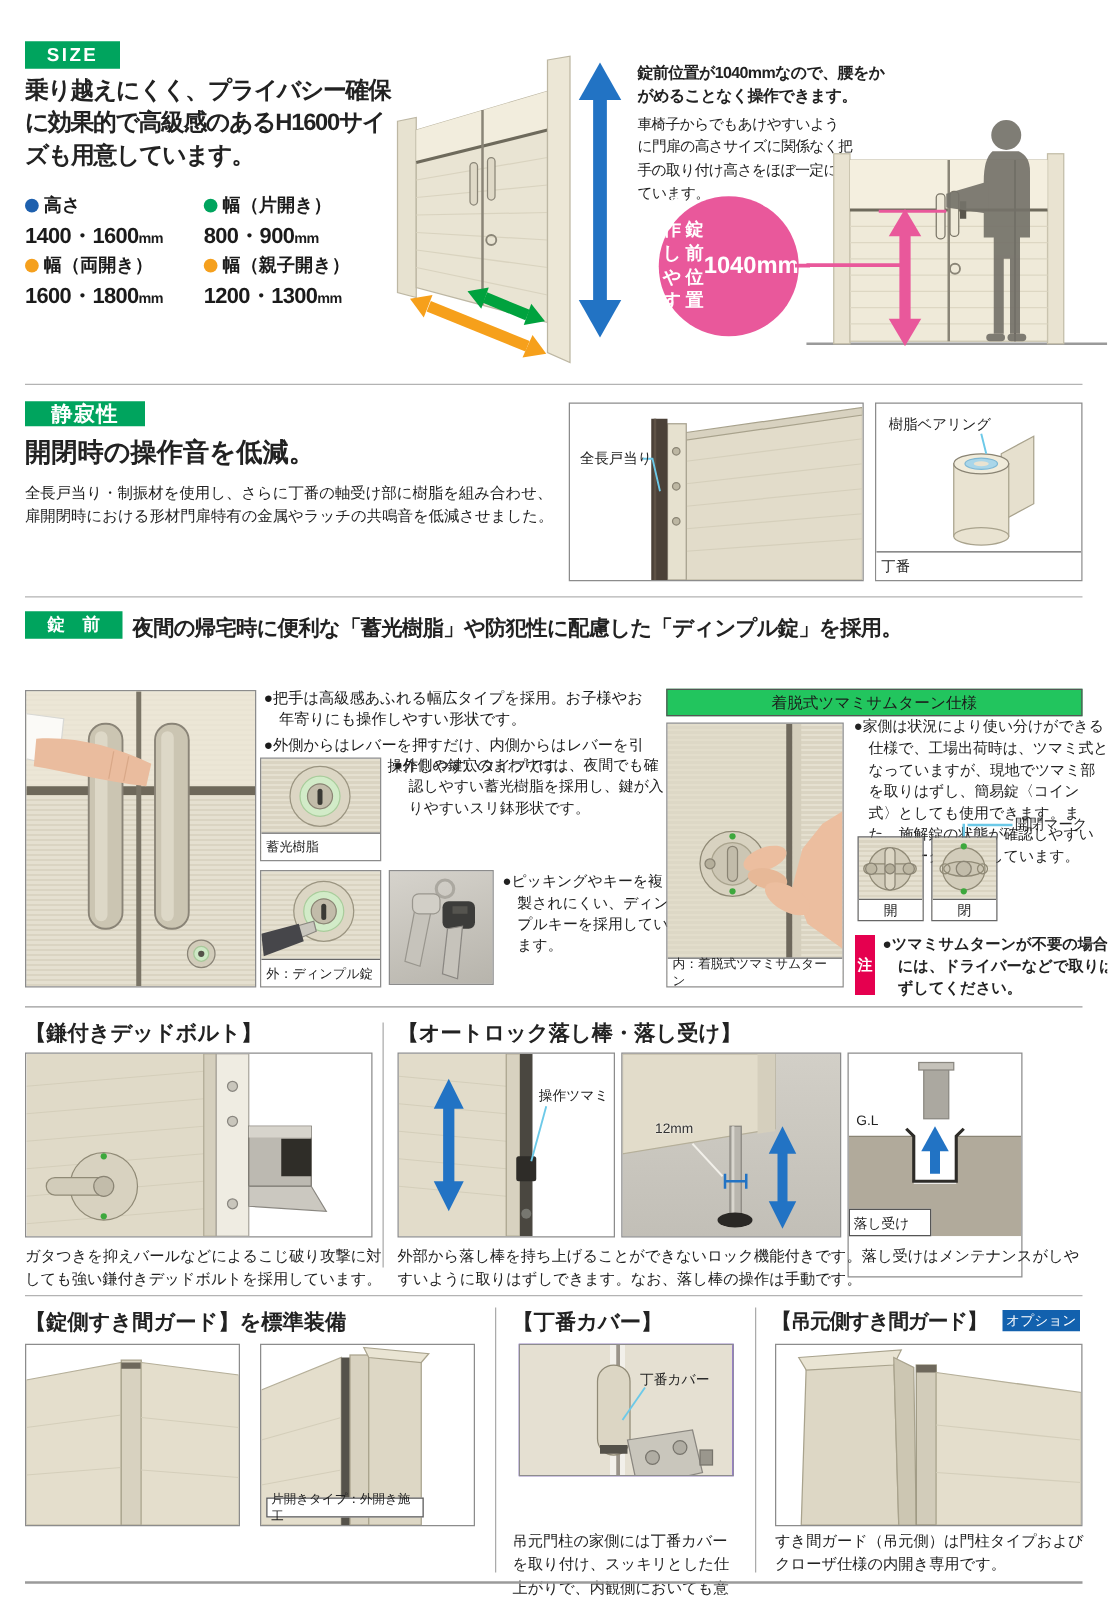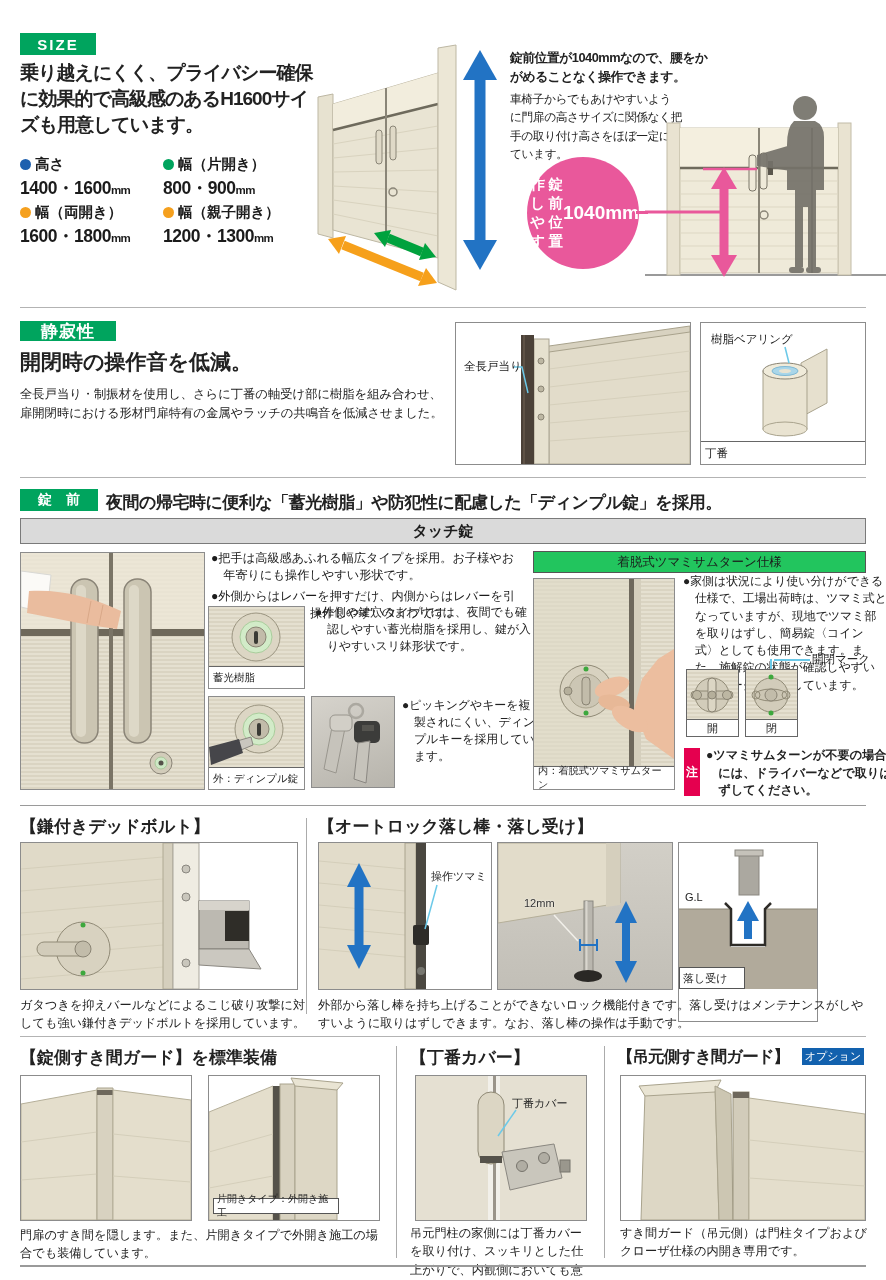--- a/index.html
+++ b/index.html
@@ -181,21 +181,20 @@
     </svg>
     <div class="txt" style="left:10px;top:9px;font-size:11.5px">樹脂ベアリング</div>
     <div class="cap" style="height:22px;font-size:11.5px">丁番</div>
   </div>
 
   <div class="hr" style="left:20px;top:477px;width:846px"></div>
 
   <div class="ab glabel" style="left:20px;top:489px;width:78px;height:22px;font-size:14px;letter-spacing:0">錠　前</div>
   <div class="txt b" style="left:106px;top:491px;width:760px;font-size:17px;letter-spacing:-0.5px">夜間の帰宅時に便利な「蓄光樹脂」や防犯性に配慮した「ディンプル錠」を採用。</div>
 
-  <div class="ab bar" style="left:20px;top:518px;width:846px;height:26px;background:#DADADA;border:1px solid #7A7A7A;font-size:15px;font-weight:bold">タッチ錠</div>
 
   <div class="photo stripes" style="left:20px;top:552px;width:185px;height:238px">
     <svg width="183" height="236" viewBox="0 0 183 236">
       <rect x="0" y="0" width="183" height="76" fill="#EDE8D8" opacity="0.75"></rect>
       <rect x="0" y="76" width="183" height="7" fill="#6E685A"></rect>
       <rect x="88" y="0" width="4" height="236" fill="#7A7466"></rect>
       <rect x="50" y="26" width="27" height="164" rx="13" fill="#CBC5B2" stroke="#8A8477" stroke-width="1.5"></rect>
       <rect x="55" y="32" width="10" height="152" rx="5" fill="#E0DBCA" opacity="0.85"></rect>
       <rect x="103" y="26" width="27" height="164" rx="13" fill="#CBC5B2" stroke="#8A8477" stroke-width="1.5"></rect>
       <rect x="108" y="32" width="10" height="152" rx="5" fill="#E0DBCA" opacity="0.85"></rect>
@@ -416,27 +415,26 @@
       <line x1="0" y1="76" x2="64" y2="58" stroke="#D4CEBA"></line>
       <line x1="0" y1="112" x2="64" y2="100" stroke="#D4CEBA"></line>
       <rect x="64" y="10" width="7" height="134" fill="#55524A"></rect>
       <rect x="71" y="8" width="15" height="136" fill="#D8D2C0" stroke="#A9A38D"></rect>
       <polygon points="86,8 128,12 128,144 86,144" fill="#DDD7C5" stroke="#A9A38D"></polygon>
       <polygon points="82,2 134,7 128,14 86,10" fill="#E9E4D3" stroke="#A9A38D"></polygon>
     </svg>
     <div class="capbox" style="left:4px;top:122px;width:126px;height:16px">片開きタイプ：外開き施工</div>
   </div>
 
-  <div class="txt" style="left:20px;top:1226px;width:364px;font-size:12.2px;line-height:1.5">門扉のすき間を隠します。また、片開きタイプで外開き施工の場合でも装備しています。</div>
 
   <div class="vr" style="left:396px;top:1046px;height:212px"></div>
 
   <div class="txt b" style="left:410px;top:1046px;width:180px;font-size:17px">【丁番カバー】</div>
 
-  <div class="photo" style="left:415px;top:1075px;width:172px;height:146px;background:#8b5cf6">
+  <div class="photo" style="left:415px;top:1075px;width:172px;height:106px;background:#8b5cf6">
     <svg width="170" height="144" viewBox="0 0 170 144">
       <rect x="0" y="0" width="72" height="144" fill="#E5E0D2"></rect>
       <rect x="84" y="0" width="86" height="144" fill="#E5E0D2"></rect>
       <rect x="72" y="0" width="12" height="144" fill="#F2F0EA"></rect>
       <rect x="77" y="0" width="3" height="144" fill="#9A948A"></rect>
       <rect x="62" y="16" width="26" height="72" rx="13" fill="#DCD6C4" stroke="#908A76"></rect>
       <rect x="64" y="80" width="22" height="7" fill="#55524A"></rect>
       <polygon points="86,76 138,68 146,102 94,114" fill="#C9C6BC" stroke="#8A8780"></polygon>
       <circle cx="106" cy="90" r="5.5" fill="#B0ADA3" stroke="#77746C"></circle>
       <circle cx="128" cy="82" r="5.5" fill="#B0ADA3" stroke="#77746C"></circle>

